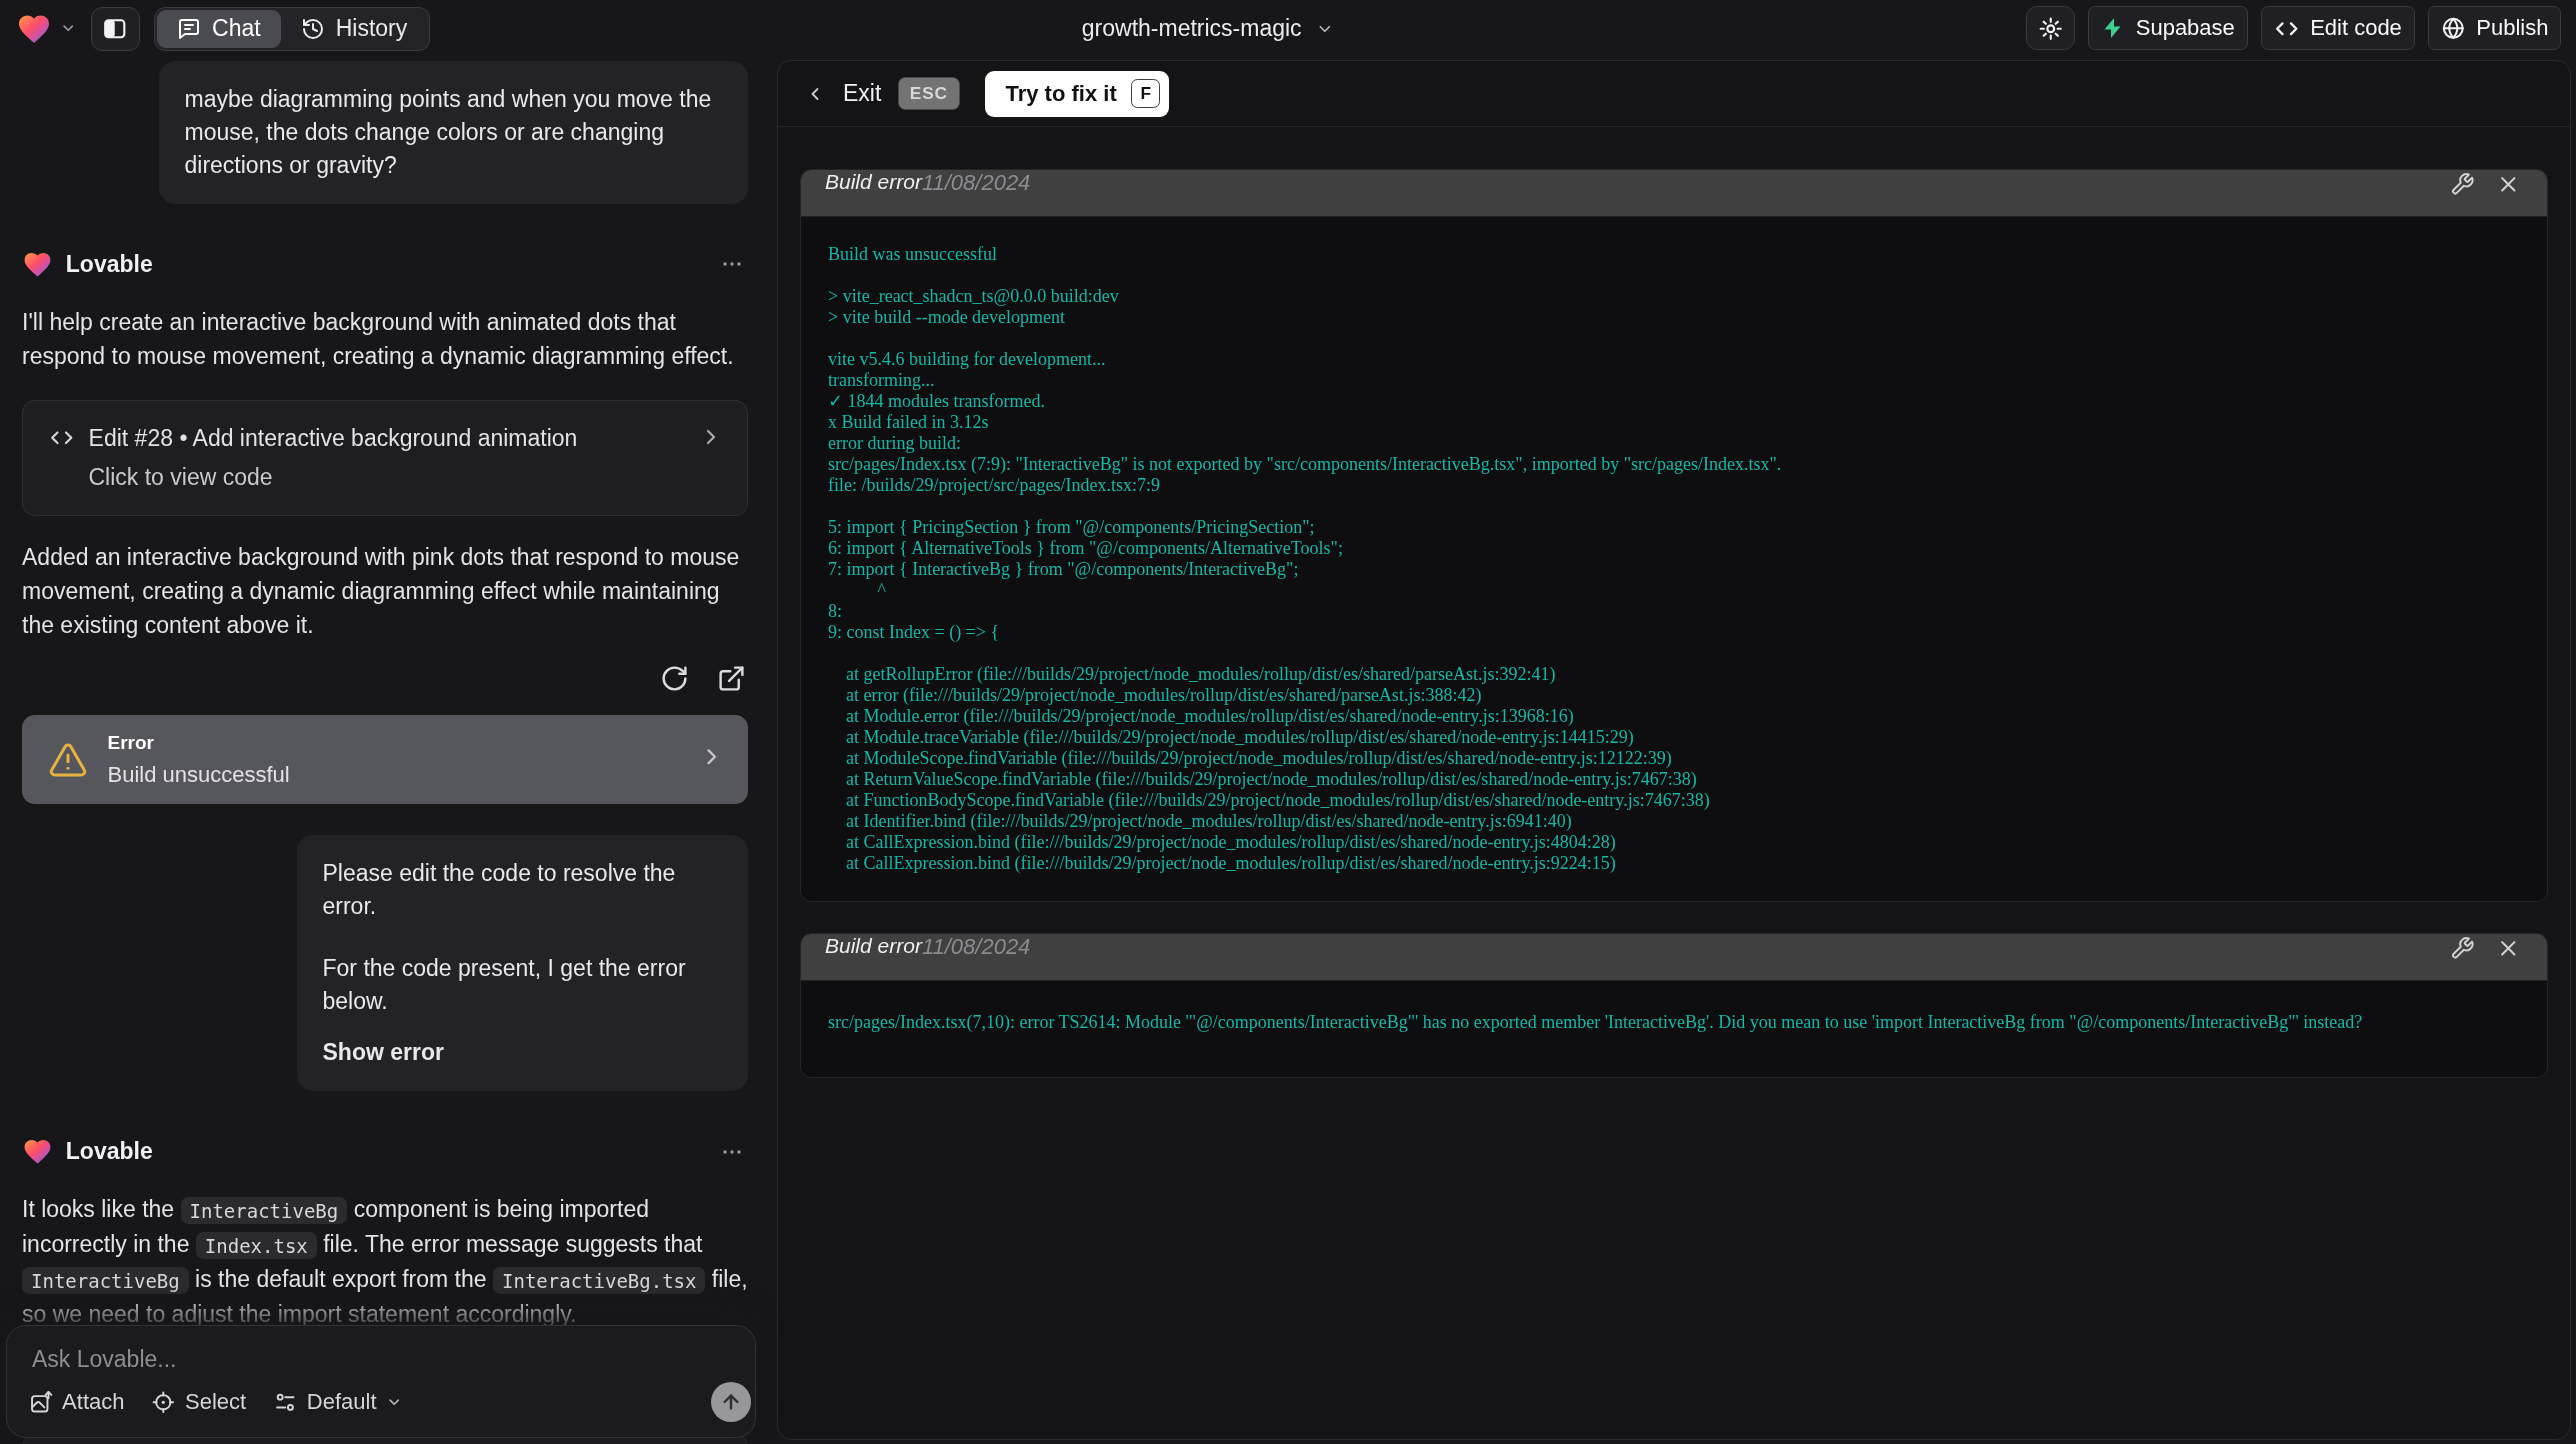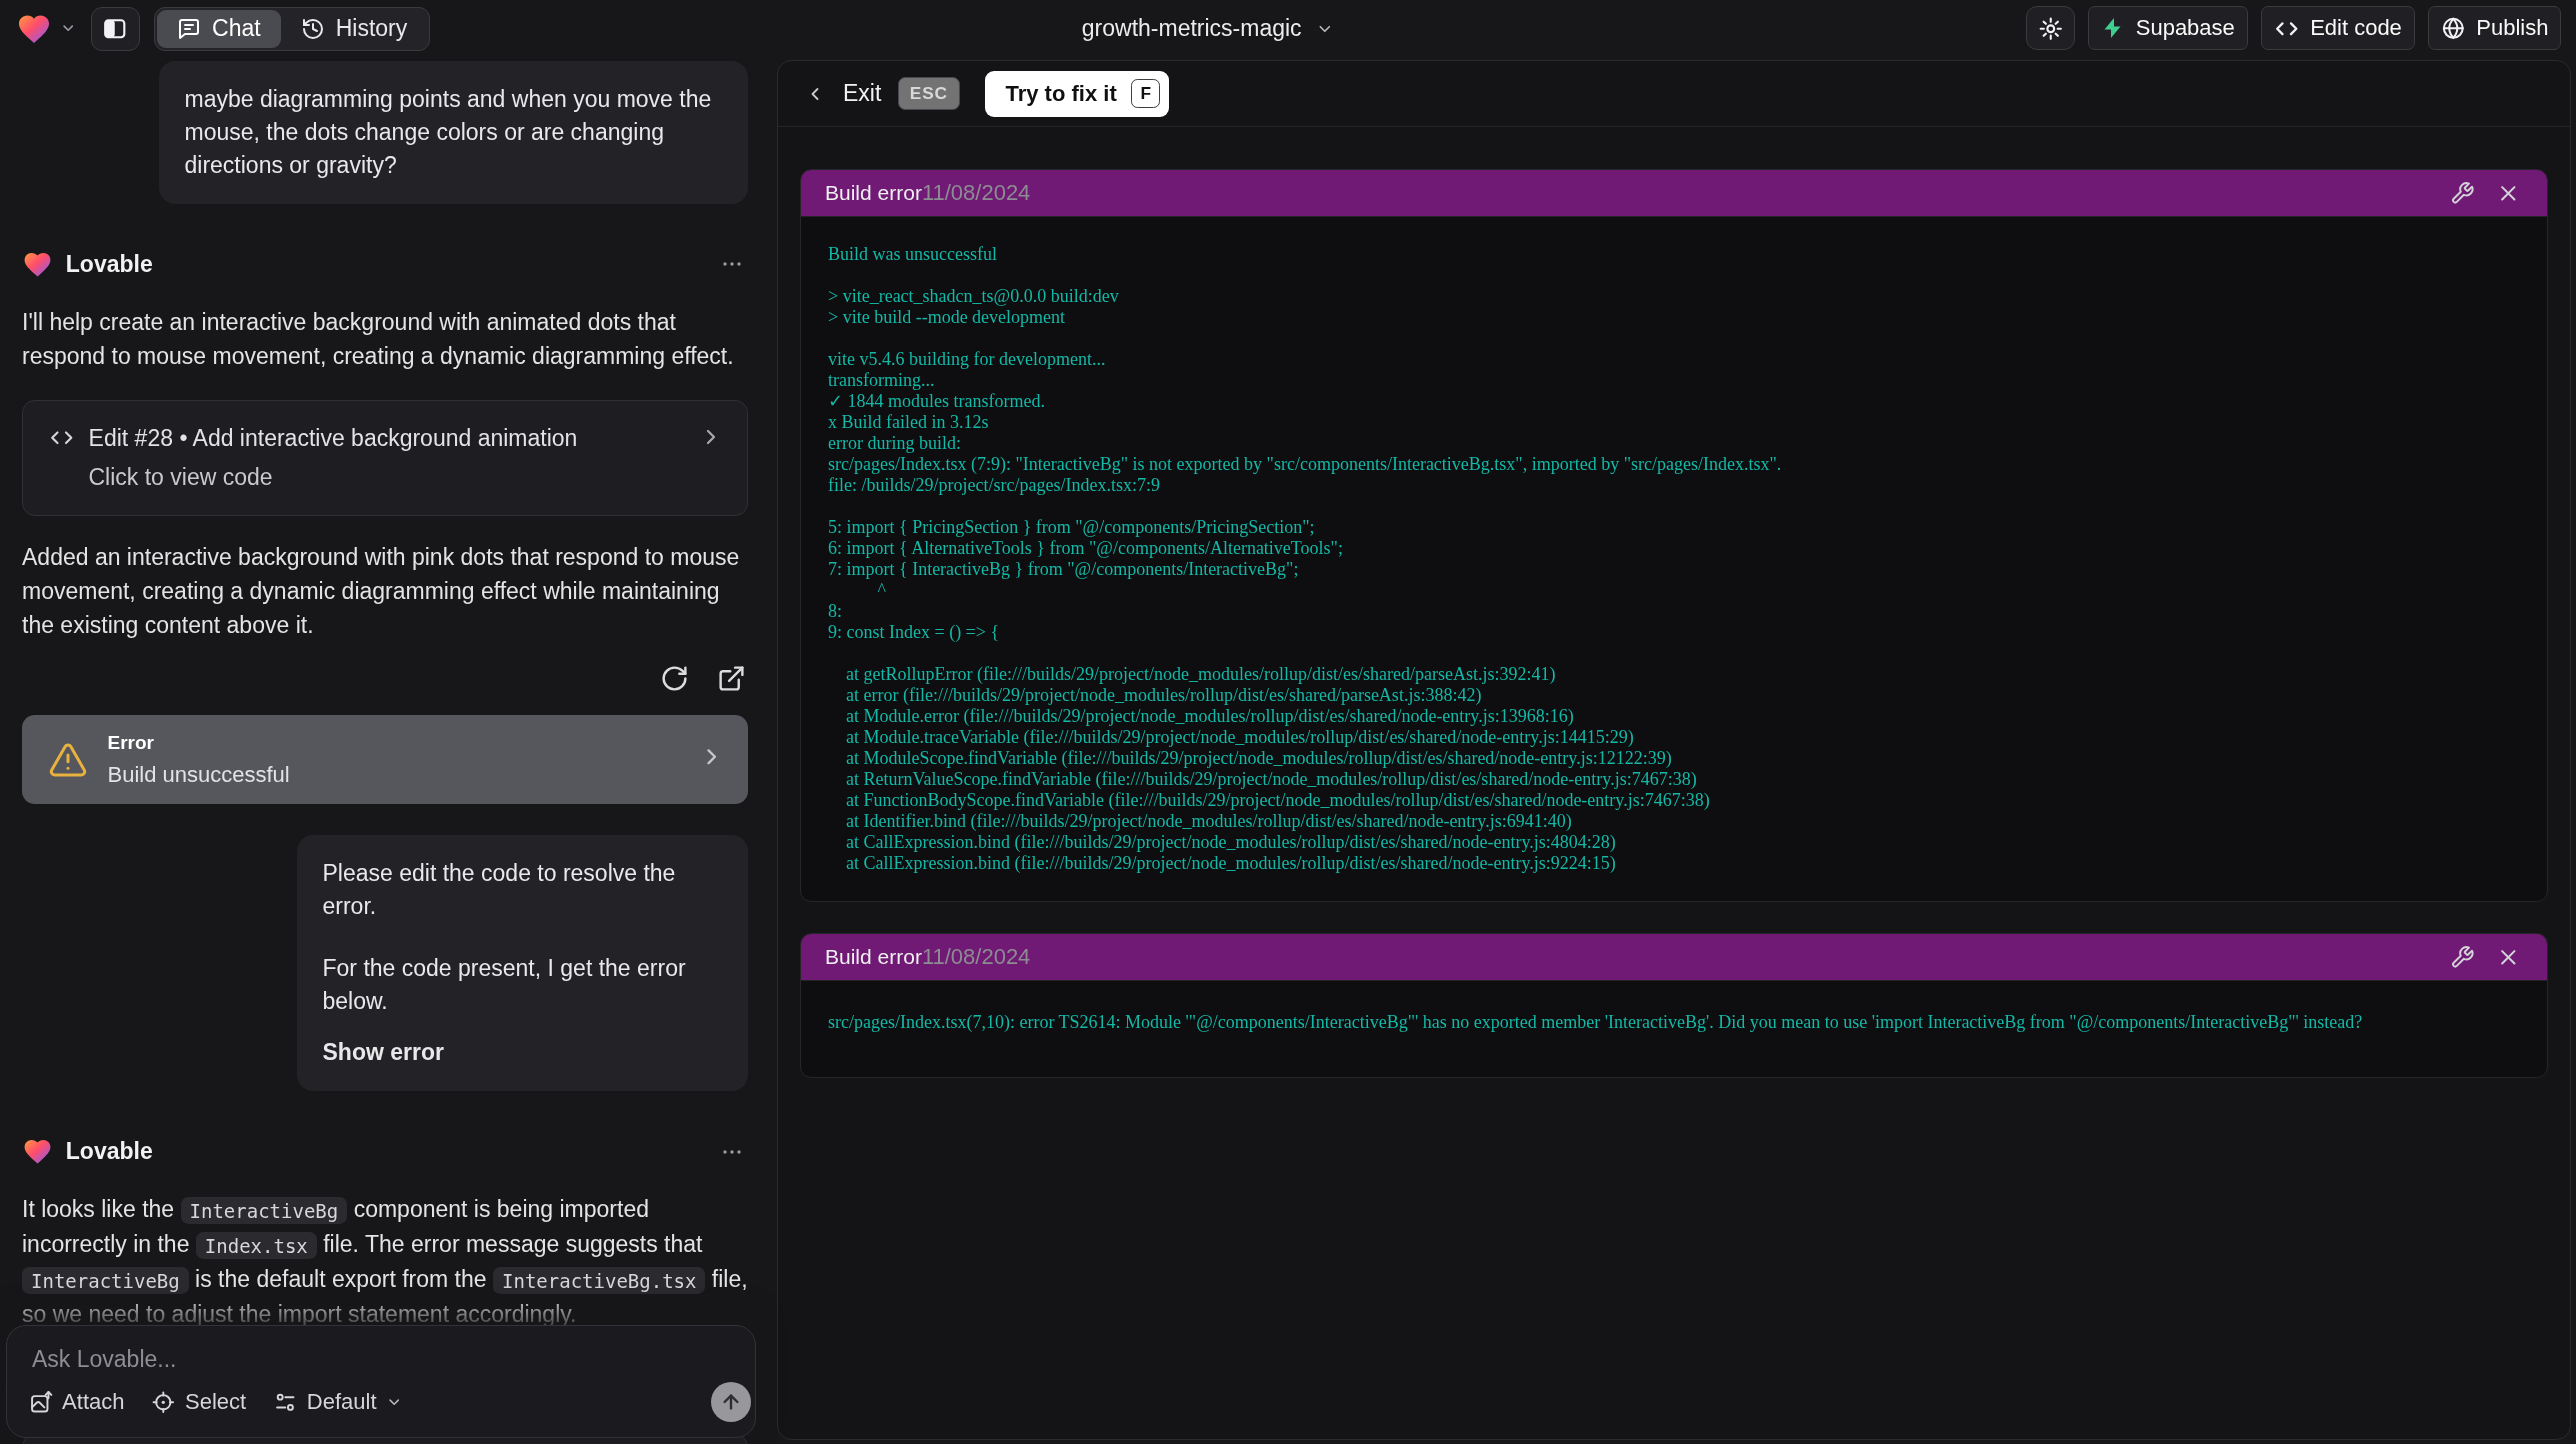--- a/index.html
+++ b/index.html
@@ -53,21 +53,21 @@
   .preview { position:absolute; left:777px; top:60px; right:5.5px; bottom:5.5px; background:#141416; border:0.9px solid #2b2b2f; border-radius:14.6px; overflow:hidden; }
   .preview-topbar { display:flex; align-items:center; height:66px; border-bottom:0.9px solid #242428; padding:0 27px; }
   .exit-label { color:#f2f2f4; font-size:23px; margin-left:18px; cursor:pointer; }
   .key-badge { margin-left:16.4px; background:#737373; border:0.9px solid #47474d; border-radius:7.3px; padding:4.6px 11px; color:#d8d8db; font-size:17.3px; font-weight:700; letter-spacing:0.9px; }
   .fix-btn { display:flex; align-items:center; gap:14.6px; margin-left:25.5px; background:#ffffff; border-radius:9px; height:46px; padding:0 9px 0 20px; cursor:pointer; }
   .fix-label { color:#101012; font-size:22px; font-weight:600; }
   .fix-key { width:29px; height:29px; border:1.8px solid #3d3d42; border-radius:6.4px; display:flex; align-items:center; justify-content:center; color:#101012; font-size:17.3px; font-weight:700; }
   .preview-body { padding:42px 22px 22px 22px; }
   .err-card { background:#0e0e10; border:0.9px solid #26262a; border-radius:11px; overflow:hidden; }
   .err-card + .err-card { margin-top:31px; }
-  .err-head { display:flex; align-items:center; height:47px; background:#701a75; border-bottom:0.9px solid #232327; padding:0 24px; }
+  .err-head { display:flex; height:47px; background:#404040; border-bottom:0.9px solid #232327; padding:0 24px;font-style:italic; }
   .err-title { color:#f0f0f2; font-size:21px; font-weight:500; }
   .err-date { margin-left:0; color:#8c8c92; font-size:22px; }
   .err-head .spacer { flex:1; }
   .err-head .mini-btn { width:29px; height:29px; }
   .err-head .mini-btn + .mini-btn { margin-left:16.4px; }
   .err-log { font-family:Liberation Serif, serif; font-size:18px; line-height:21px; color:#14b8a6; padding:27px; white-space:pre-wrap; }
   .err-log.short { padding:31px 27px 44px 27px; }
 
   svg { display:block; }
 </style>

